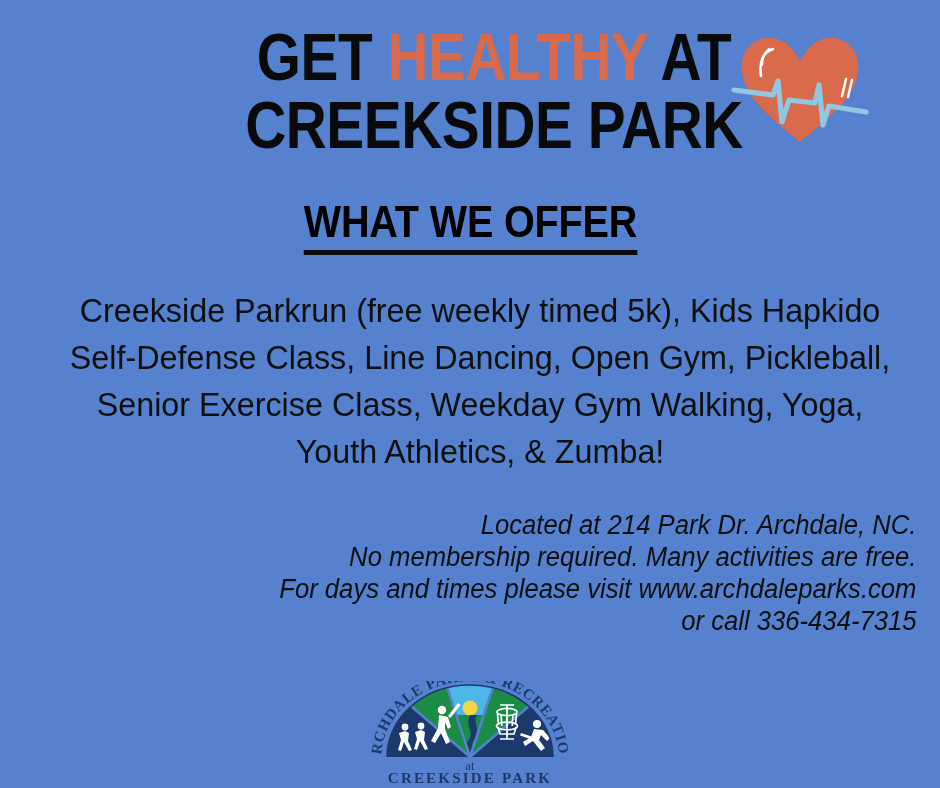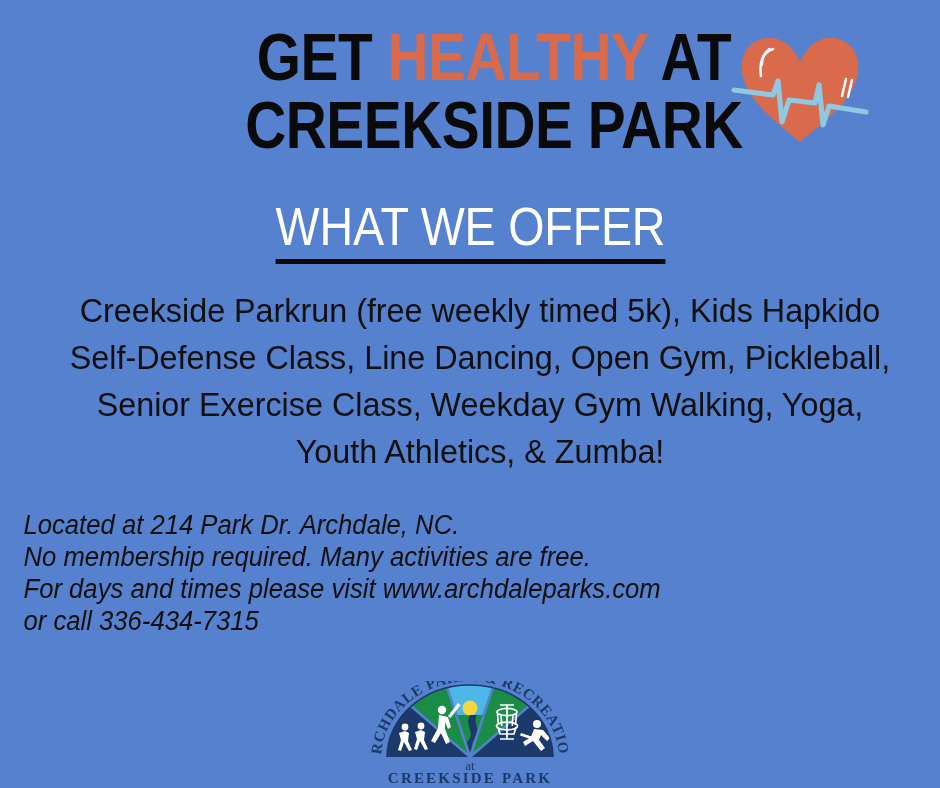--- a/index.html
+++ b/index.html
@@ -61,23 +61,23 @@
   }
 
   
   .subheading {
     position: absolute;
     left: 0;
     top: 196px;
     width: 940px;
     text-align: center;
     font-family: "Liberation Sans Narrow", "Liberation Sans", sans-serif;
-    font-weight: normal;
-    font-size: 53px;
-    color: #ffffff;
+    font-weight: bold;
+    font-size: 45px;
+    color: #000000;
     letter-spacing: -0.2px;
     white-space: nowrap;
   }
   .subheading .sub-inner {
     display: inline-block;
     transform: scaleX(0.88);
     transform-origin: center center;
     border-bottom: 5px solid #0a0a0a;
     padding-bottom: 2px;
   }
@@ -104,21 +104,21 @@
     transform: scaleX(0.95);
     transform-origin: center center;
   }
 
   
   .details-block {
     position: absolute;
     left: 0;
     top: 509px;
     width: 940px;
-    text-align: left;
+    text-align: right;
   }
 
   .details-line {
     font-family: "Liberation Sans Narrow", "Liberation Sans", sans-serif;
     font-style: italic;
     font-weight: normal;
     font-size: 27px;
     color: #101010;
     line-height: 32px;
     white-space: nowrap;

